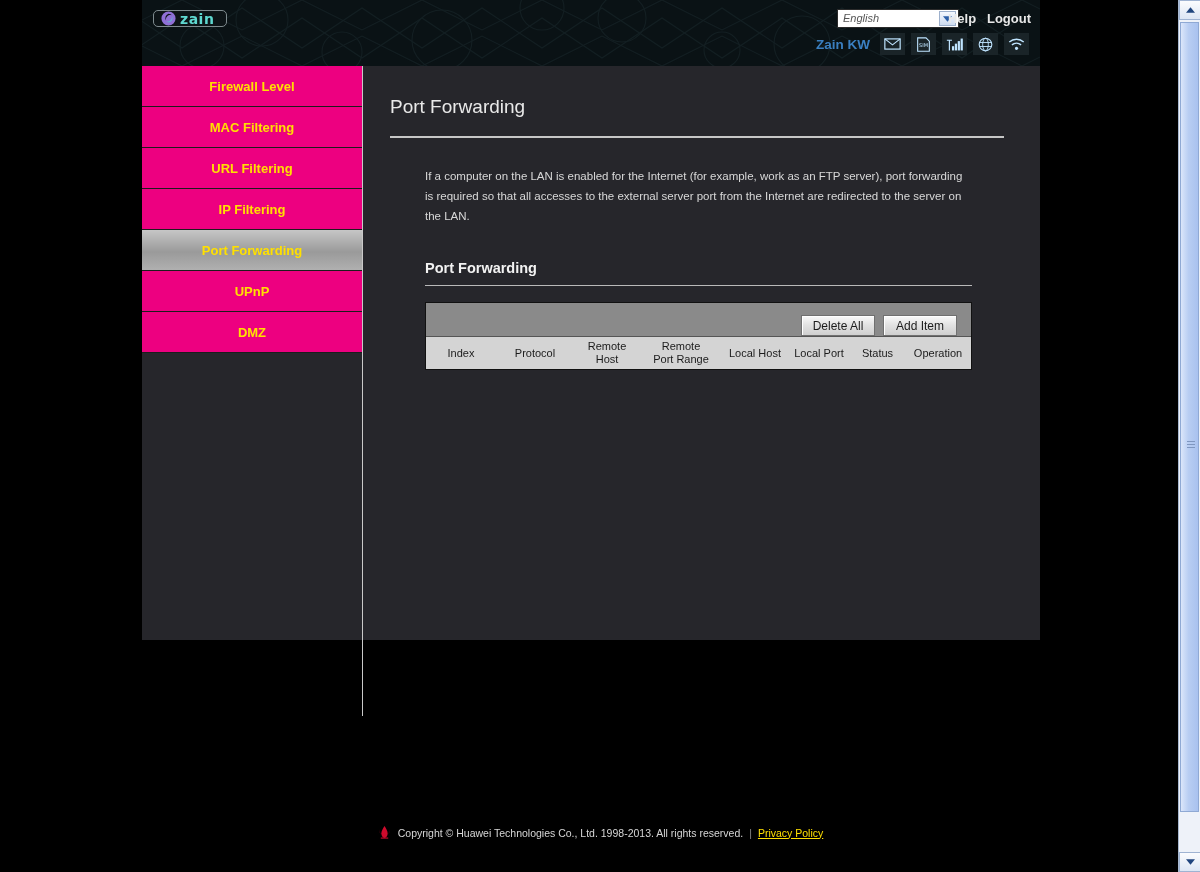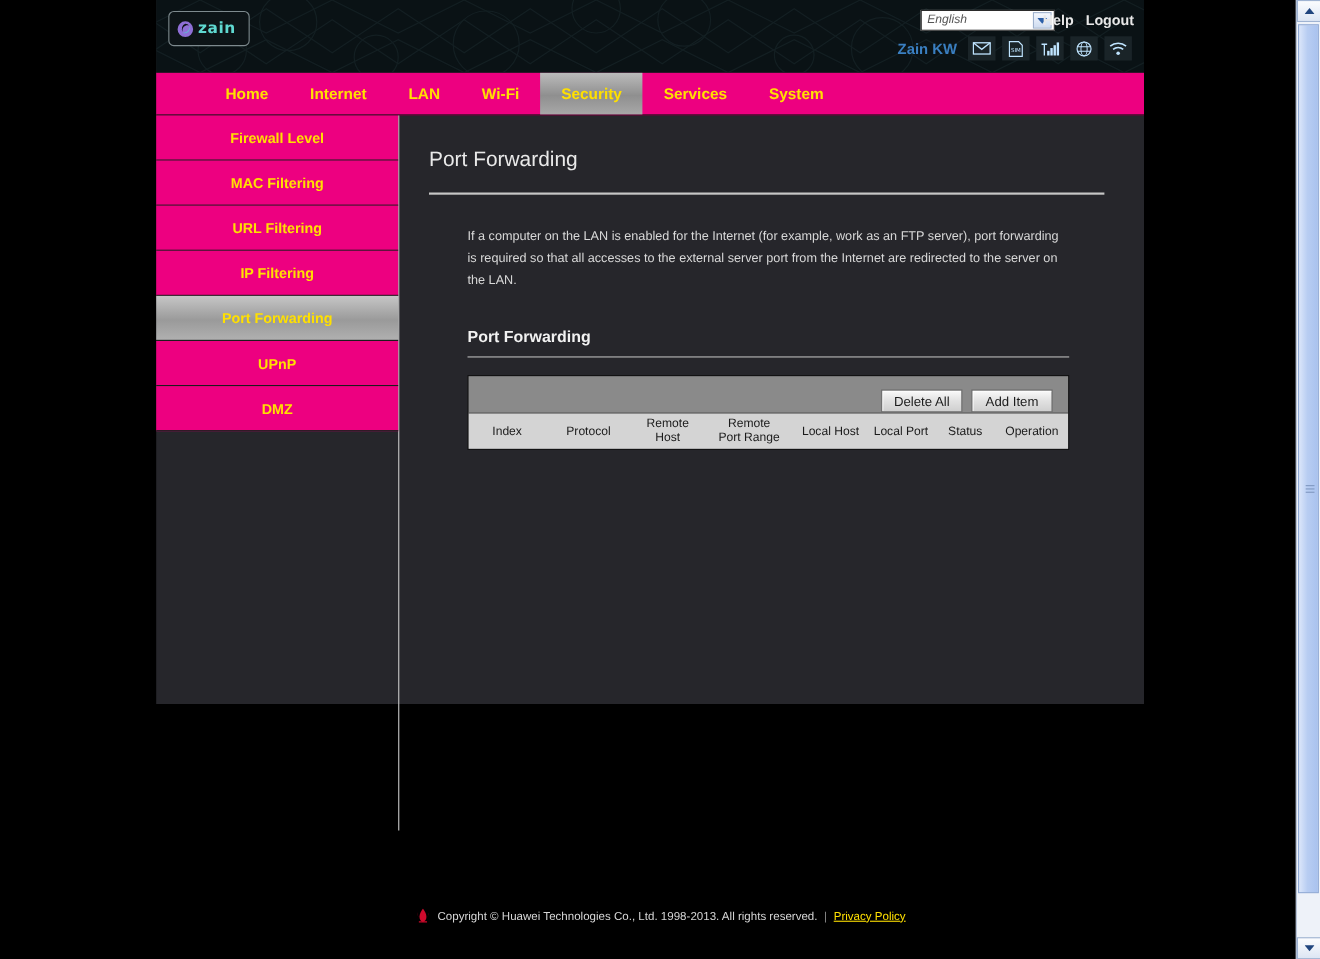--- a/index.html
+++ b/index.html
@@ -5,21 +5,21 @@
   * { margin:0; padding:0; box-sizing:border-box; }
   html,body { width:1200px; height:872px; background:#000; overflow:hidden;
               font-family:"Liberation Sans", sans-serif; }
 
   .page { position:absolute; left:142px; top:0; width:898px; height:640px; background:#26262b; }
 
   
   .header { position:relative; height:66px; background:#0a1215; overflow:hidden; }
   .pattern { position:absolute; inset:0; opacity:.5; }
 
-  .logo-box { position:absolute; left:11px; top:10px; width:74px; height:32px;
+  .logo-box { position:absolute; left:11px; top:10px; width:74px; height:17px;
               background:#0d1417; border:1px solid #7e8a8e; border-radius:5px;
               display:flex; align-items:center; gap:3px; padding-left:6px; }
   .logo-mark { width:17px; height:17px; flex:none; }
   .logo-word { font-size:14px; font-weight:bold; letter-spacing:.5px; color:#5fd8d0;
                font-family:"DejaVu Sans", sans-serif; }
 
   .lang-select { position:absolute; right:81px; top:9px; width:122px; height:19px;
                  background:#fff; border:1px solid #2b2b2b; font-size:11px; color:#555;
                  padding-left:5px; line-height:17px;font-style:italic; }
   .lang-arrow { position:absolute; right:2px; top:1px; width:17px; height:15px;
@@ -172,29 +172,20 @@
       <span class="sicon">
         <svg width="17" height="13" viewBox="0 0 20 15">
           <path d="M1.5 4.5a13 13 0 0 1 17 0" fill="none" stroke="#bfe4ff" stroke-width="1.7"></path>
           <path d="M4.6 8a8.5 8.5 0 0 1 10.8 0" fill="none" stroke="#bfe4ff" stroke-width="1.7"></path>
           <circle cx="10" cy="12" r="1.9" fill="#bfe4ff"></circle>
         </svg>
       </span>
     </div>
   </div>
 
-  <div class="nav">
-    <div class="nav-item">Home</div>
-    <div class="nav-item">Internet</div>
-    <div class="nav-item">LAN</div>
-    <div class="nav-item">Wi-Fi</div>
-    <div class="nav-item active">Security</div>
-    <div class="nav-item">Services</div>
-    <div class="nav-item">System</div>
-  </div>
 
   <div class="body-wrap">
 
     <div class="sidebar">
       <div class="side-item">Firewall Level</div>
       <div class="side-item">MAC Filtering</div>
       <div class="side-item">URL Filtering</div>
       <div class="side-item">IP Filtering</div>
       <div class="side-item active">Port Forwarding</div>
       <div class="side-item">UPnP</div>

